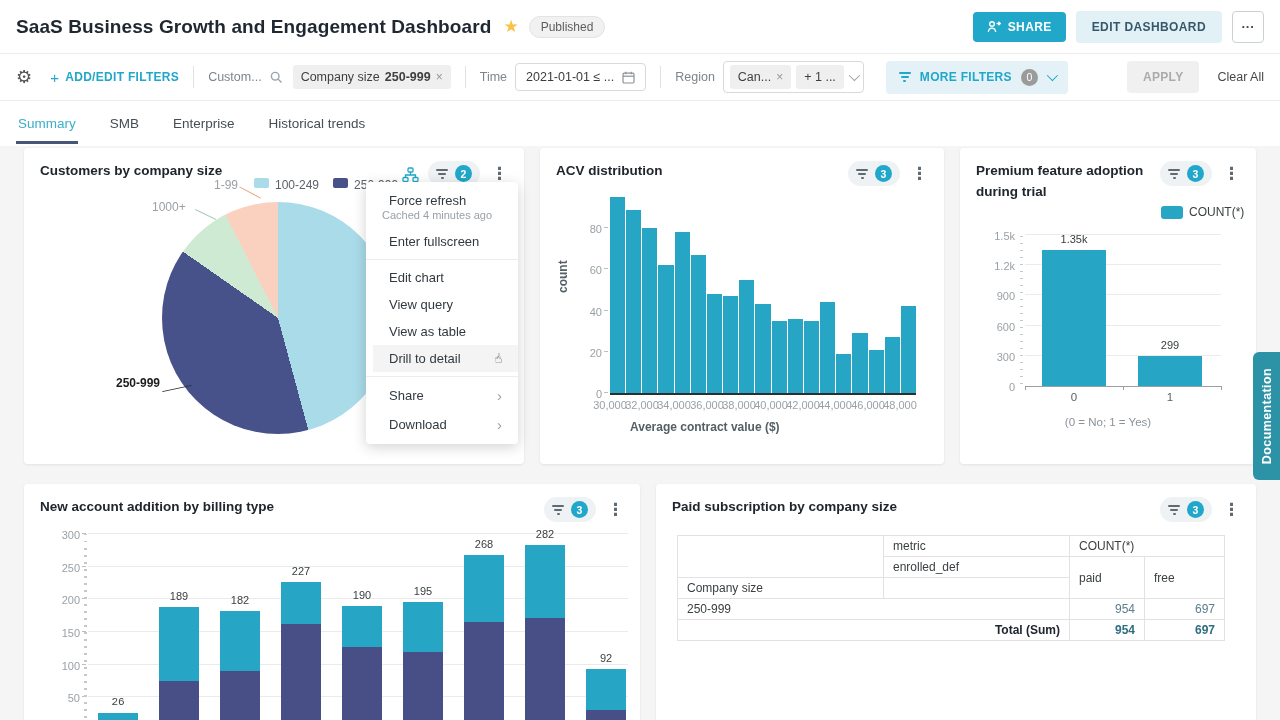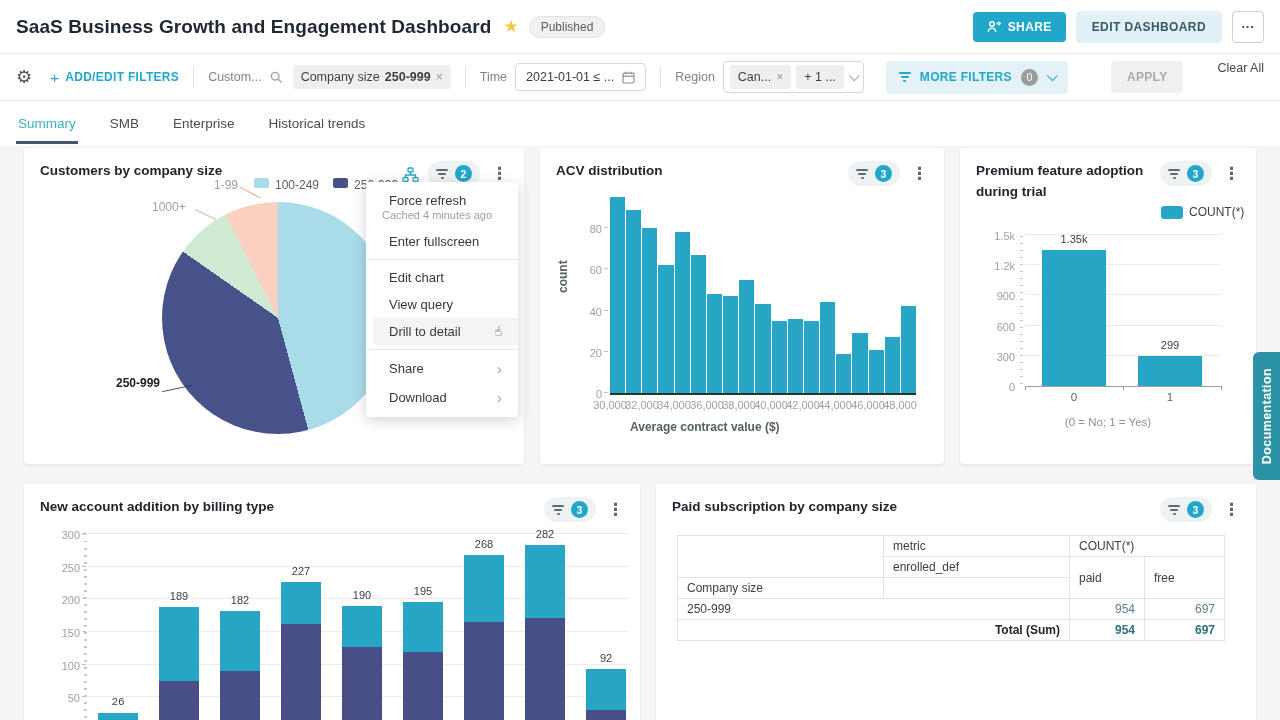--- a/index.html
+++ b/index.html
@@ -39,21 +39,21 @@
   .region-box { border:1px solid #d9d9d9; border-radius:4px; padding:3px 6px; display:flex;
     align-items:center; gap:5px; cursor:pointer; }
   .chev { width:8px; height:8px; border-right:1.6px solid #9aa4aa; border-bottom:1.6px solid #9aa4aa;
     transform:rotate(45deg) translateY(-2px); display:inline-block; }
   .more-filters { margin-left:22px; background:#e4f2f7; border-radius:4px; padding:8px 13px;
     display:flex; align-items:center; gap:9px; cursor:pointer; }
   .more-filters span.txt { color:#20a7c9; font-size:12px; font-weight:bold; letter-spacing:.3px; }
   .count-badge-gray { background:#9b9b9b; color:#fff; width:17px; height:17px; border-radius:50%;
     font-size:10.5px; display:flex; align-items:center; justify-content:center; }
   .chev-teal { border-color:#20a7c9; }
-  .apply-group { margin-left:auto; display:flex; align-items:flex-start; gap:34px; }
+  .apply-group { margin-left:auto; display:flex; align-items:center; gap:18px; }
   .btn-apply { background:#f0f0f0; color:#ababab; border:none; border-radius:4px; font-size:12px;
     font-weight:bold; padding:9px 16px; letter-spacing:.3px; }
   .clear-all { color:#484848; font-size:12.5px; cursor:pointer; }
 
   
   .tab-bar { position:absolute; left:0; top:101px; width:1280px; height:45px; background:#fff;
     display:flex; align-items:center; padding:0 16px; gap:30px; z-index:4; }
   .tab { font-size:13.5px; color:#454e54; padding:13px 2px; cursor:pointer; position:relative; }
   .tab.active { color:#3daec8; }
   .tab.active::after { content:""; position:absolute; left:0; right:0; bottom:0; height:3px; background:#465674; }
@@ -498,20 +498,21 @@
   </div>
 </div>
 
 <div class="ctx-menu">
   <div class="menu-item" style="padding-bottom:1px;">Force refresh</div>
   <div class="menu-sub-label">Cached 4 minutes ago</div>
   <div class="menu-item">Enter fullscreen</div>
   <div class="menu-divider"></div>
   <div class="menu-item">Edit chart</div>
   <div class="menu-item">View query</div>
+  <div class="menu-item">View as table</div>
   <div class="menu-item highlight">
     <span>Drill to detail</span>
     <span class="hand-cursor">☝</span>
   </div>
   <div class="menu-divider"></div>
   <div class="menu-item">
     <span>Share</span>
     <span class="sub-arrow">›</span>
   </div>
   <div class="menu-item">

